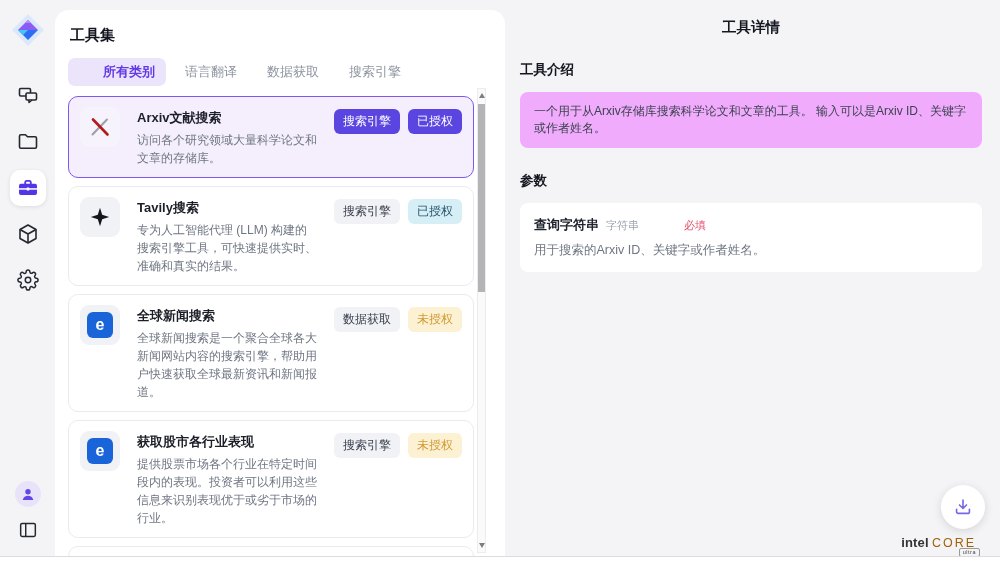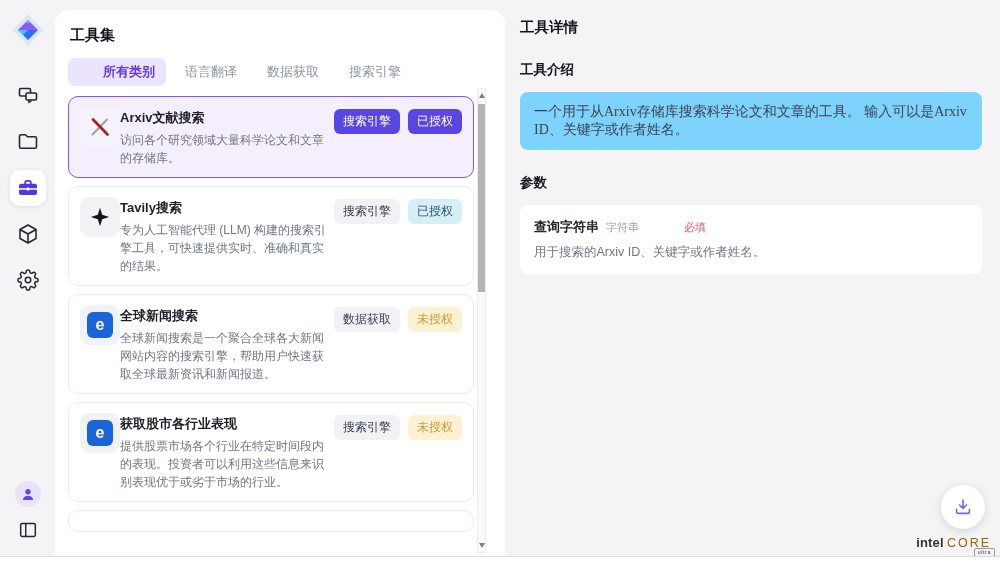--- a/index.html
+++ b/index.html
@@ -15,21 +15,21 @@
   .sidebar-bottom { position:absolute; left:0; bottom:12px; width:55px; display:flex; flex-direction:column; align-items:center; gap:9px; }
   .avatar { width:26px; height:26px; border-radius:50%; background:#e9e3fa; display:flex; align-items:center; justify-content:center; cursor:pointer; }
 
   
   .tools-panel { position:absolute; left:55px; top:10px; width:450px; height:547px; background:#fff; border-radius:14px 14px 0 0; }
   .panel-title { padding:16px 0 0 15px; font-size:15px; font-weight:700; color:#14171f; }
   .tabs { display:flex; gap:8px; align-items:center; padding:13px 0 0 13px; }
   .tab { font-size:13px; color:#8d93a0; padding:5px 11px; border-radius:7px; cursor:pointer; white-space:nowrap; }
   .tab.active { background:#ece4fb; color:#6338e6; font-weight:700;padding-left:35px; }
   .cards { position:absolute; top:86px; left:13px; width:406px; bottom:0; overflow:hidden; display:flex; flex-direction:column; gap:8px; }
-  .card { border:1px solid #e9ebef; border-radius:10px; background:#fff; padding:10px 11px; display:flex; gap:0; cursor:pointer; flex-shrink:0; }
+  .card { border:1px solid #e9ebef; border-radius:10px; background:#fff; padding:10px 11px; display:flex; gap:17px; cursor:pointer; flex-shrink:0; }
   .card.selected { background:#f5effd; border:1.5px solid #7e57f0; }
   .card-icon { width:40px; height:40px; border-radius:9px; background:#f1f2f5; display:flex; align-items:center; justify-content:center; flex-shrink:0; }
   .card.selected .card-icon { background:#f6f3fc; }
   .card-main { flex:1; min-width:0; }
   .card-title { font-size:13px; font-weight:700; color:#1c1f27; margin:2px 0 4px; }
   .card-desc { font-size:12px; color:#6f7683; line-height:1.5; max-width:252px; }
   .card-badges { display:flex; gap:8px; align-items:flex-start; margin-left:auto; flex-shrink:0; padding-top:2px; }
   .badge { font-size:12px; padding:4px 9px; border-radius:6px; white-space:nowrap; }
   .badge.neutral { background:#f1f2f5; color:#3c4250; }
   .badge.solid { background:#5b45e0; color:#fff; }
@@ -39,33 +39,33 @@
 
   
   .scrollbar { position:absolute; right:19px; top:78px; width:9px; height:465px; background:#fafafa; border:1px solid #ececee; }
   .sb-arrow { position:absolute; left:50%; transform:translateX(-50%); width:0; height:0; border-left:3.5px solid transparent; border-right:3.5px solid transparent; cursor:pointer; }
   .sb-arrow.up { top:4px; border-bottom:5px solid #7e7e82; }
   .sb-arrow.down { bottom:4px; border-top:5px solid #7e7e82; }
   .sb-thumb { position:absolute; left:0; top:15px; width:100%; height:188px; background:#b4b4b8; cursor:grab; }
 
   
   .details { position:absolute; left:505px; top:0; right:0; height:100%; padding:0 18px 0 15px; }
-  .details-title { margin-top:18px; font-size:14.5px; font-weight:700; color:#14171f; }
+  .details-title { margin-top:18px; font-size:14.5px; font-weight:700; color:#14171f;text-align:center; }
   .section-heading { margin-top:24px; font-size:13.5px; font-weight:700; color:#14171f; }
-  .white-box { margin-top:13px; background:#7dd3fc; border-radius:8px; padding:11px 14px; font-size:14px; color:#3d4350;font-family:Liberation Serif, serif; }
+  .white-box { margin-top:13px; background:#f0abfc; border-radius:8px; padding:11px 14px; font-size:12px; color:#3d4350; }
   .param-box { margin-top:13px; background:#fff; border-radius:8px; padding:13px 14px; }
   .param-head { display:flex; align-items:baseline; gap:7px; }
   .param-name { font-size:13px; font-weight:700; color:#20242e; }
   .param-type { font-size:11px; color:#9ba1ac; }
   .param-required { font-size:11px; color:#e5506b;margin-left:38px; }
   .param-desc { margin-top:8px; font-size:12.5px; color:#6f7683; }
 
   
   .fab { position:absolute; right:15px; bottom:27px; width:44px; height:44px; border-radius:50%; background:#fff; box-shadow:0 2px 10px rgba(0,0,0,.13); display:flex; align-items:center; justify-content:center; cursor:pointer; }
-  .intel-logo { position:absolute; right:5px; bottom:6px; display:flex; align-items:baseline; gap:3px; padding-right:4px; }
+  .intel-logo { position:absolute; right:20px; bottom:6px; display:flex; align-items:baseline; gap:3px; padding-right:4px; }
   .intel-word { font-size:13px; font-weight:700; color:#333; letter-spacing:.2px; }
   .core-word { font-size:12.5px; font-weight:400; color:#a16207; letter-spacing:2px; }
   .ultra-box { position:absolute; right:0; bottom:-7px; font-size:5.5px; color:#444; border:1px solid #999; border-radius:2px; padding:0 3px; line-height:7px; letter-spacing:.5px; }
   svg { display:block; }
 </style>
 </head>
 <body>
 
 <div class="window">
 

